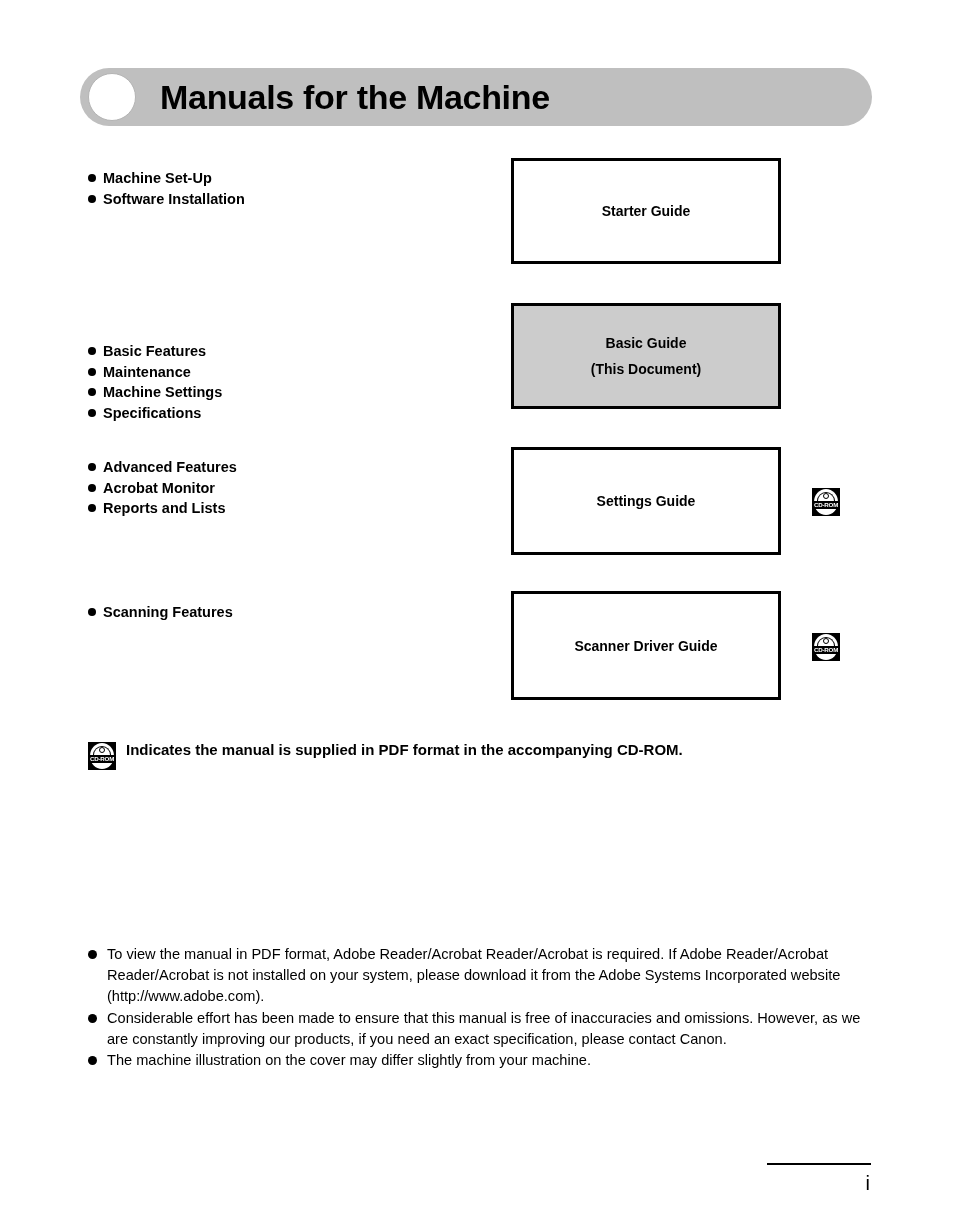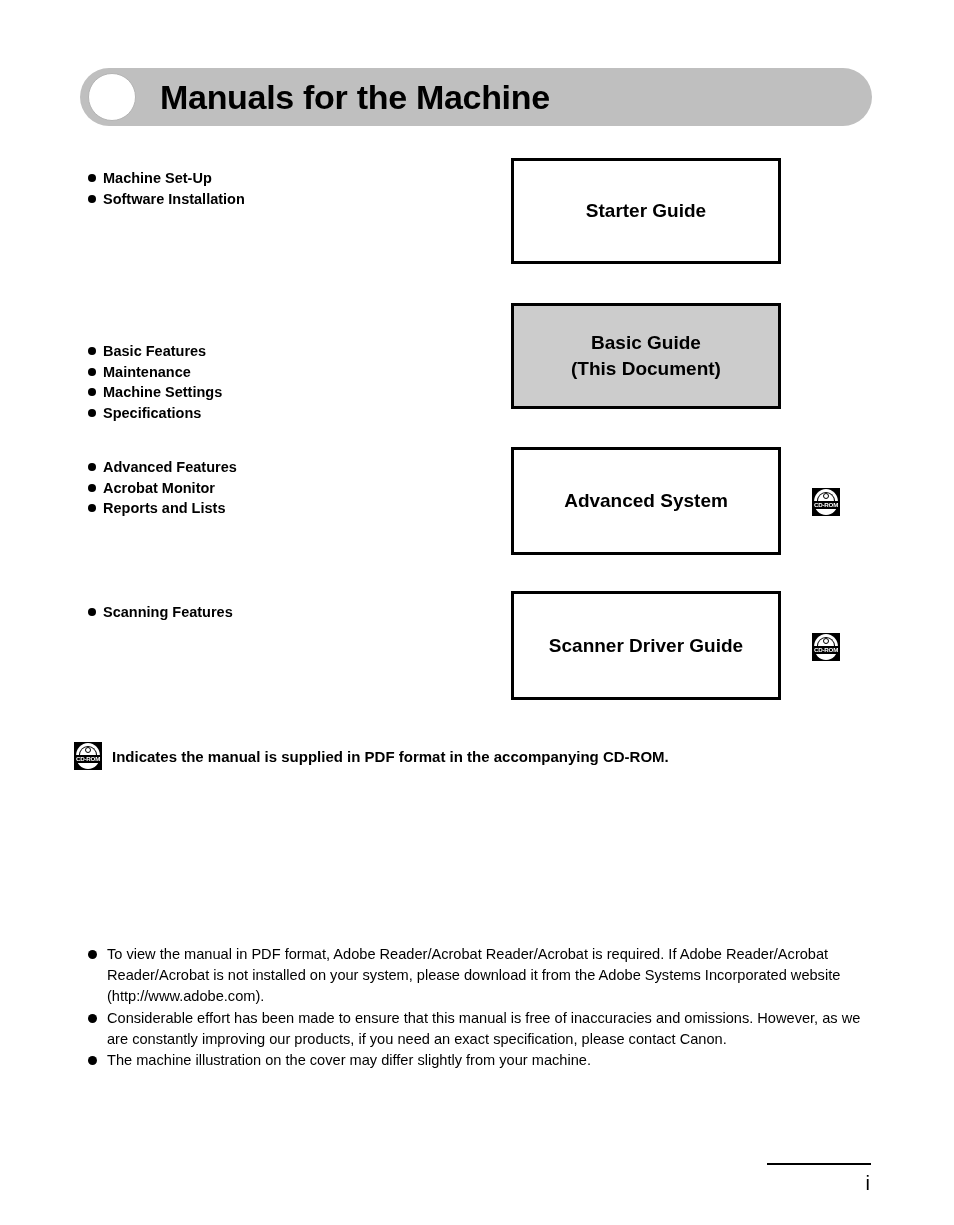--- a/index.html
+++ b/index.html
@@ -85,21 +85,21 @@
     width: 270px;
     border: 3px solid #000000;
     box-sizing: border-box;
     display: flex;
     align-items: center;
     justify-content: center;
     text-align: center;
     background: #ffffff;
   }
   .guide-box .guide-label {
-    font-size: 19px;
+    font-size: 14px;
     font-weight: bold;
     line-height: 26px;
   }
   .box-starter  { top: 158px; height: 106px; }
   .box-basic    { top: 303px; height: 106px; background: #cccccc; }
   .box-advanced { top: 447px; height: 108px; }
   .box-scanner  { top: 591px; height: 109px; }
 
   
   .cdrom-icon {
@@ -161,24 +161,24 @@
   .box-cd {
     position: absolute;
     left: 812px;
   }
   .cd-advanced { top: 488px; }
   .cd-scanner  { top: 633px; }
 
   
   .legend-row {
     position: absolute;
-    left: 74px;
+    left: 88px;
     top: 742px;
     display: flex;
-    align-items: center;
+    align-items: flex-start;
   }
   .legend-row .cdrom-icon { margin-right: 10px; }
   .legend-text {
     font-size: 15px;
     font-weight: bold;
     white-space: nowrap;
     line-height: 1;
   }
 
   
@@ -274,21 +274,21 @@
   </div>
   <div class="bullet-line">
     <span class="dot"></span><span>Acrobat Monitor</span>
   </div>
   <div class="bullet-line">
     <span class="dot"></span><span>Reports and Lists</span>
   </div>
 </div>
 
 <div class="guide-box box-advanced">
-  <div class="guide-label">Advanced System</div>
+  <div class="guide-label">Settings Guide</div>
 </div>
 
 <div class="box-cd cd-advanced">
   <span class="cdrom-icon">
     <span class="disc"></span>
     <span class="arc"></span>
     <span class="hub"></span>
     <span class="cd-text">CD-ROM</span>
   </span>
 </div>

